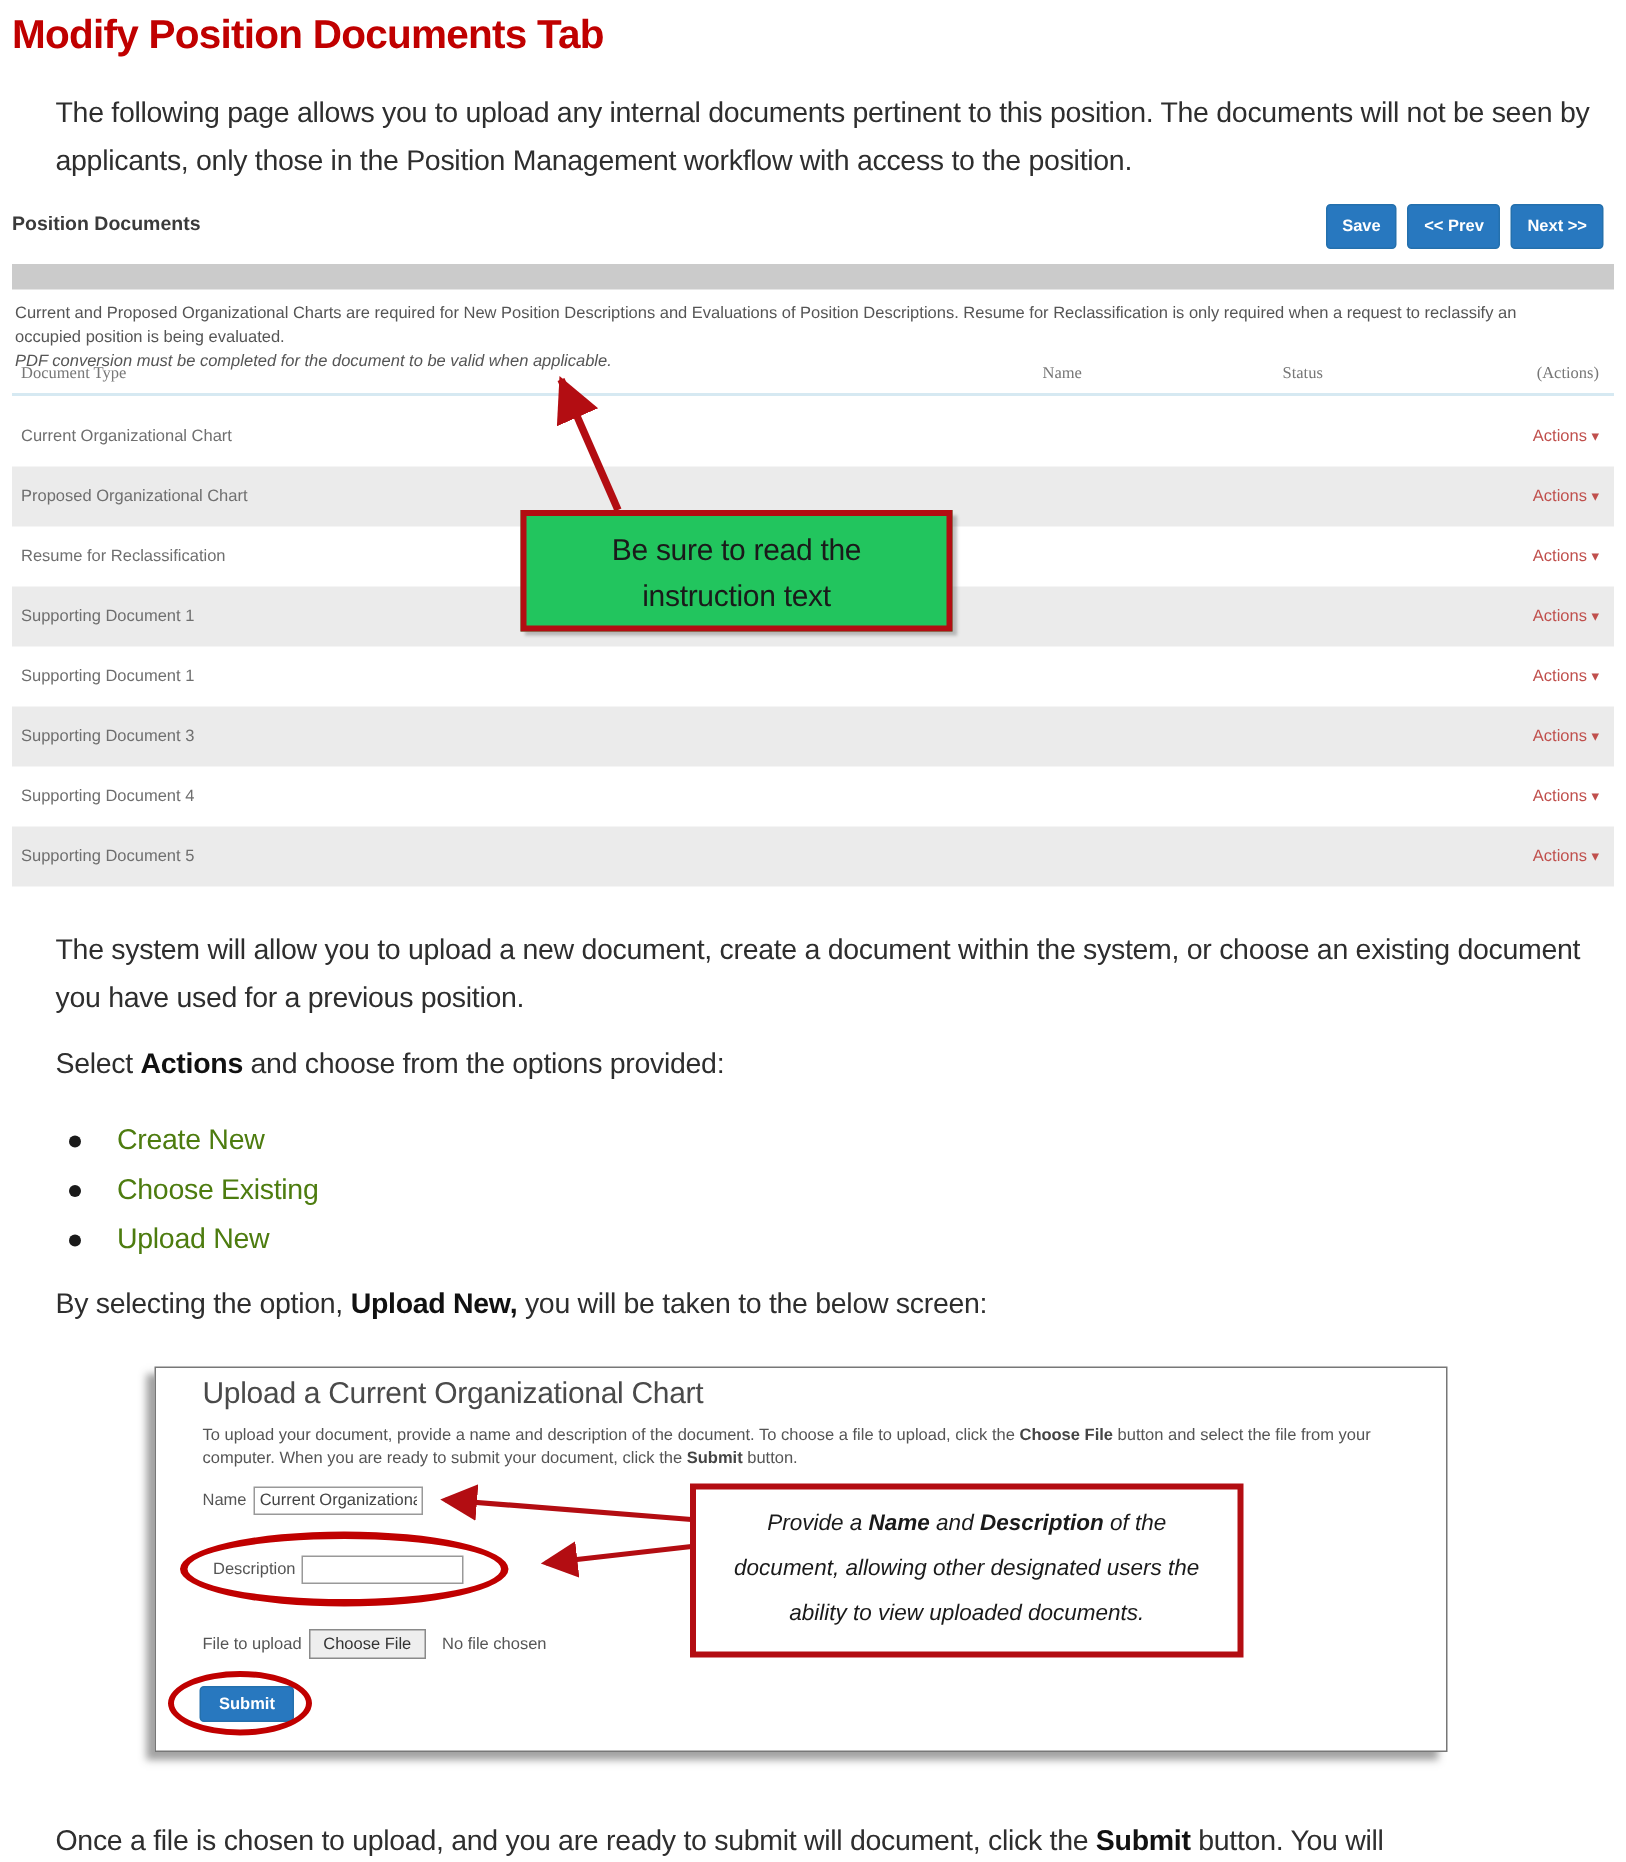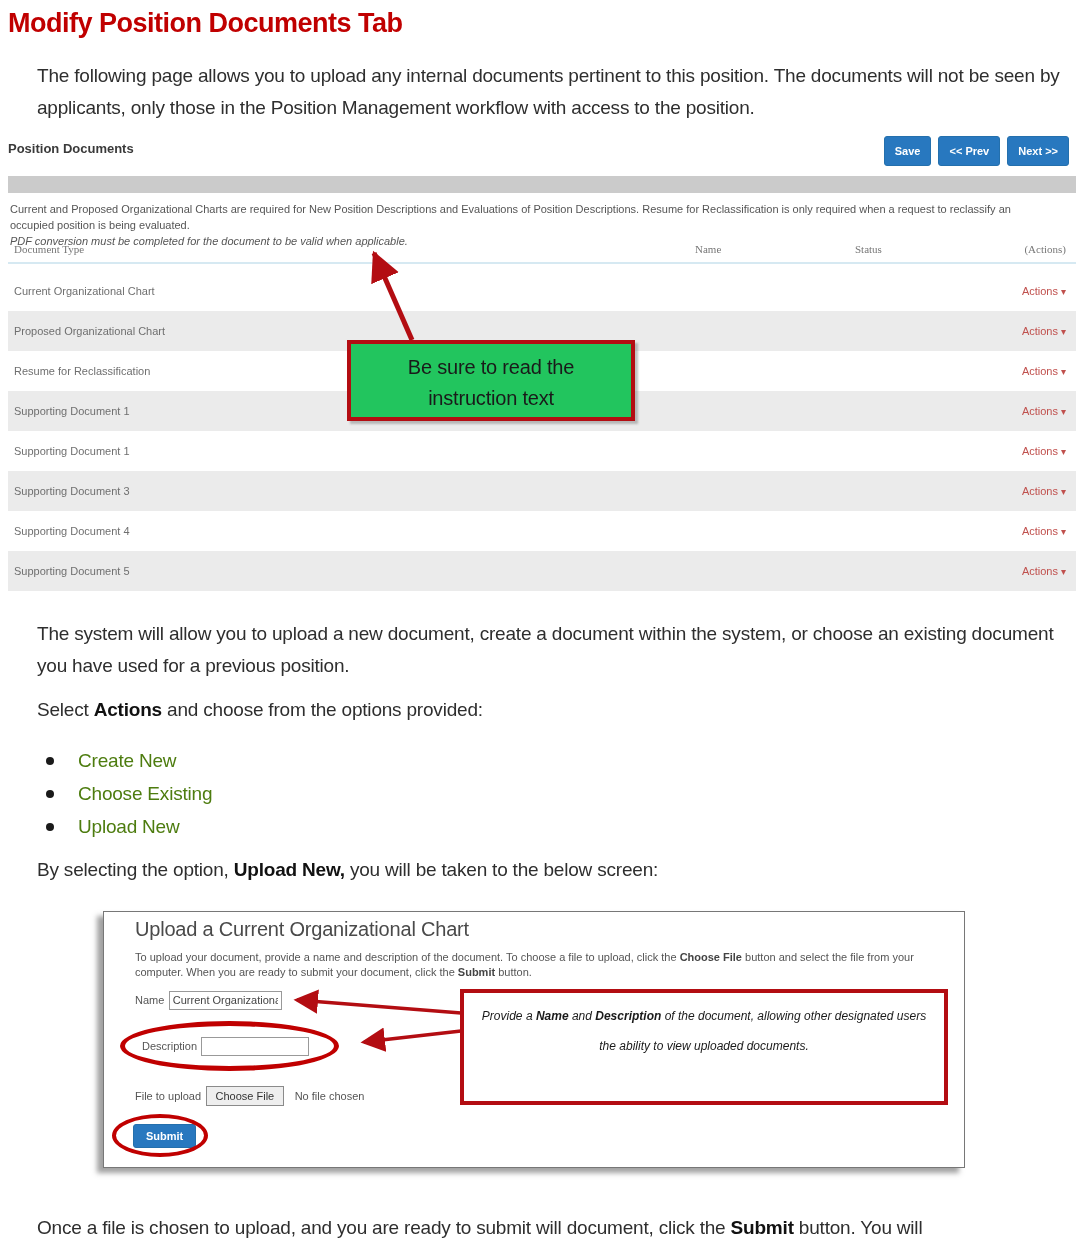--- a/index.html
+++ b/index.html
@@ -69,23 +69,23 @@
   #u-file-row { position:absolute; left:31px; top:174px; }
   #u-choose-btn { font-size:11px; color:#333; background:#eee; border:1px solid #8a8a8a; padding:2px 9px; height:20px;
                   font-family:"Liberation Sans",sans-serif; cursor:pointer; }
   #u-nofile { font-size:11px; color:#555; margin-left:6px; }
   #u-submit { position:absolute; left:29px; top:212px; padding:5px 12px; height:24px; }
 
   .red-ellipse { position:absolute; border:5px solid #c00000; border-radius:50%; }
   #ellipse-desc { left:16px; top:109px; width:219px; height:50px; }
   #ellipse-submit { left:8px; top:202px; width:96px; height:43px; border-width:4px; }
 
-  #callout2 { position:absolute; left:356px; top:77px; width:488px; height:116px; background:#fff;
+  #callout2 { position:absolute; left:356px; top:77px; width:369px; height:116px; background:#fff;
               border:4px solid #b30d12; text-align:center; padding:8px 14px 0 14px;
-              font-size:12px; font-style:italic; line-height:30px; color:#1a1a1a; }
+              font-size:15px; font-style:italic; line-height:30px; color:#1a1a1a; }
   #callout2 b { font-style:italic; }
   #upload-arrows { position:absolute; left:170px; top:75px; width:200px; height:70px; overflow:visible; }
 </style>
 </head>
 <body>
 
 <div id="page">
 
   <h1 class="doc-title">Modify Position Documents Tab</h1>
 

